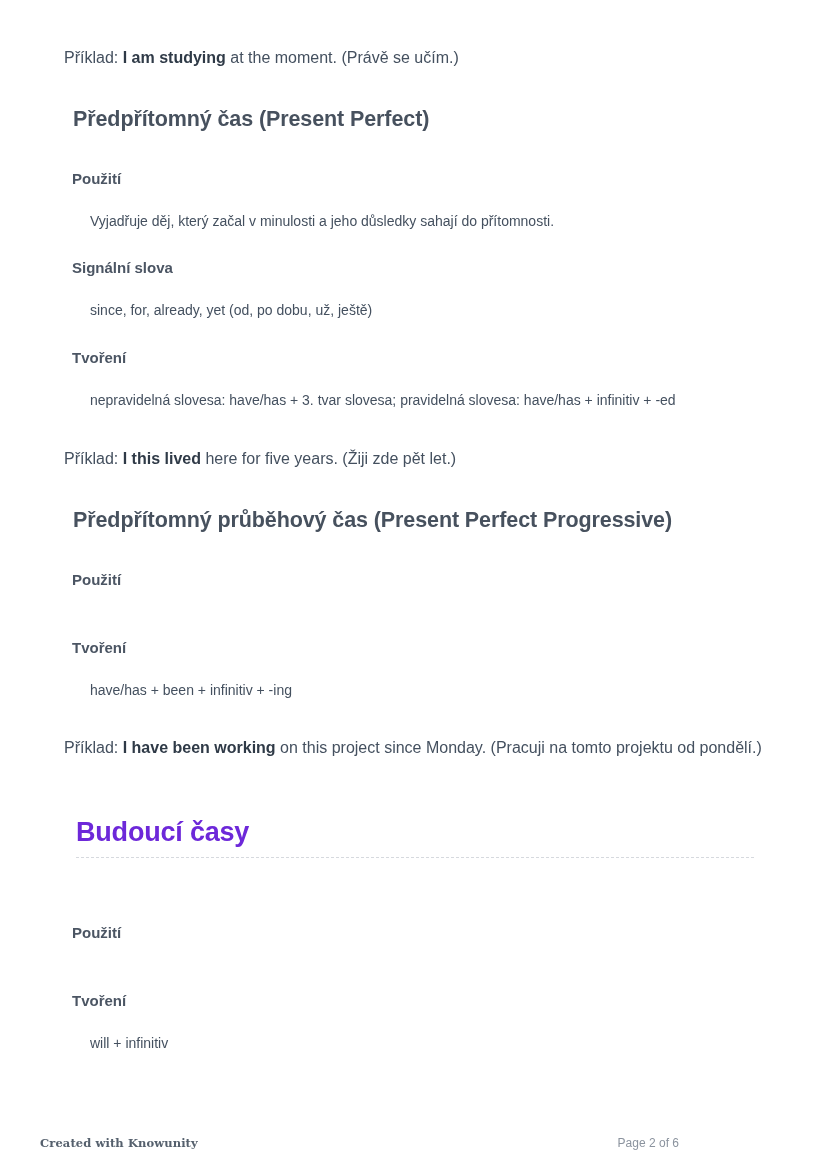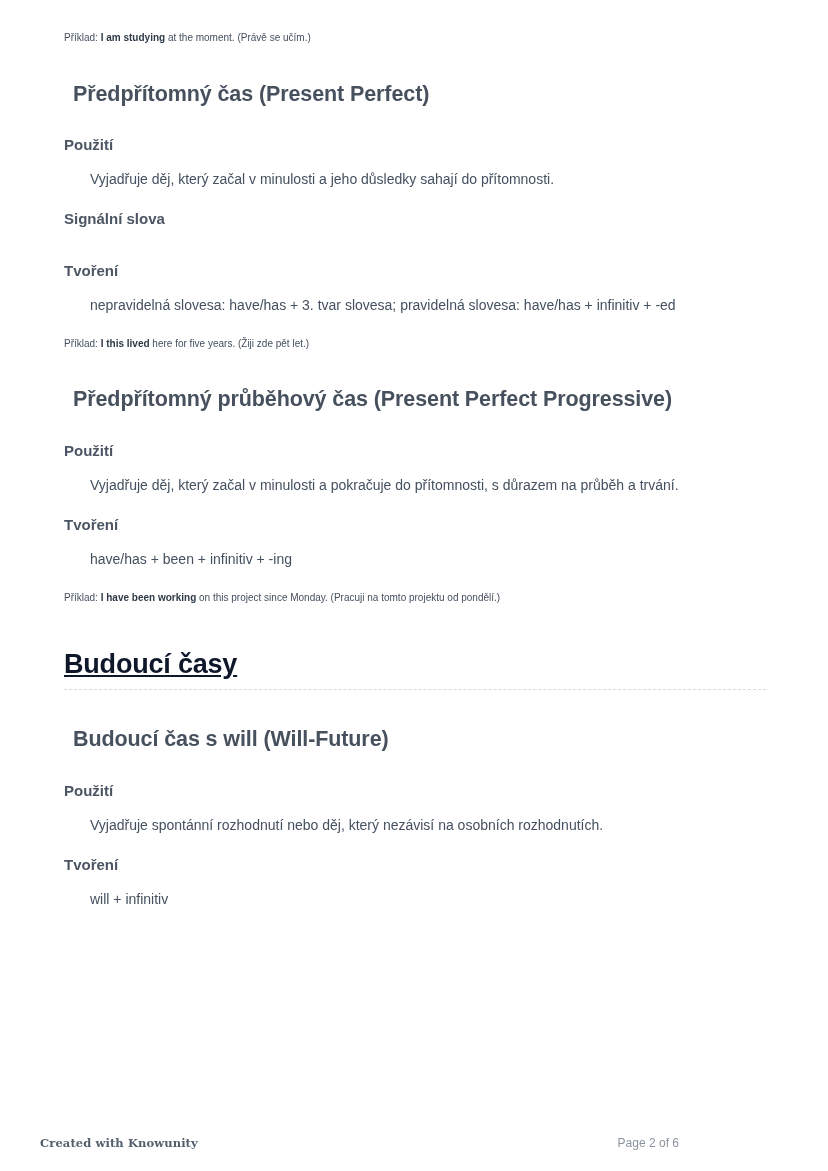--- a/index.html
+++ b/index.html
@@ -16,52 +16,51 @@
   .page {
     position: absolute;
     left: 0; top: 0;
     width: 828px;
     height: 1171px;
     padding: 30px 62px 0 64px;
   }
 
   
   .example {
-    font-size: 10px;
+    font-size: 16px;
     line-height: 1.55;
     color: #44505f;
-    margin: 0 0 0 0;
+    margin: 16px 0 0 0;
     font-weight: 400;
   }
   .example b { font-weight: 700; color: #2f3a47; }
 
   
   h1.section-title {
     font-size: 27px;
     font-weight: 700;
-    color: #0f172a;
-    margin: 0;
+    color: #6d28d9;
+    margin: 12px;
     letter-spacing: -0.2px;
     padding-bottom: 9px;
     border-bottom: 1px dashed #d6d9de;
-    text-decoration: underline;
   }
   h2.heading {
     font-size: 21.5px;
     font-weight: 700;
     color: #47515e;
     margin: 9px;
     line-height: 1.3;
     letter-spacing: -0.1px;
   }
   h3.sub {
     font-size: 15px;
     font-weight: 700;
     color: #4b5563;
-    margin: 0;
+    margin: 8px;
   }
   .indented {
     font-size: 14px;
     line-height: 1.55;
     color: #44505f;
     margin: 0 0 0 26px;
     max-width: 690px;
   }
 
   
@@ -109,58 +108,56 @@
   <h2 class="heading">Předpřítomný čas (Present Perfect)</h2>
 
   <div class="sp-h2-sub"></div>
   <h3 class="sub">Použití</h3>
   <div class="sp-sub-ind"></div>
   <p class="indented">Vyjadřuje děj, který začal v minulosti a jeho důsledky sahají do přítomnosti.</p>
 
   <div class="sp-ind-sub"></div>
   <h3 class="sub">Signální slova</h3>
   <div class="sp-sub-ind"></div>
+  <p class="indented">since, for, already, yet (od, po dobu, už, ještě)</p>
 
   <div class="sp-ind-sub"></div>
   <h3 class="sub">Tvoření</h3>
   <div class="sp-sub-ind"></div>
   <p class="indented">nepravidelná slovesa: have/has + 3. tvar slovesa; pravidelná slovesa: have/has + infinitiv + -ed</p>
 
   <div class="sp-ind-ex"></div>
   <p class="example"><span>Příklad:</span> <b>I this lived</b><span> here for five years. (Žiji zde pět let.)</span></p>
 
   <div class="sp-ex-h2"></div>
 
   <h2 class="heading" style="max-width:640px">Předpřítomný průběhový čas (Present Perfect Progressive)</h2>
 
   <div class="sp-h2-sub"></div>
   <h3 class="sub">Použití</h3>
   <div class="sp-sub-ind"></div>
-  <p class="indented" style="max-width:700px">Vyjadřuje děj, který začal v minulosti a pokračuje do přítomnosti, s důrazem na průběh a trvání.</p>
 
   <div class="sp-ind-sub"></div>
   <h3 class="sub">Tvoření</h3>
   <div class="sp-sub-ind"></div>
   <p class="indented">have/has + been + infinitiv + -ing</p>
 
   <div class="sp-ind-ex"></div>
   <p class="example" style="max-width:700px"><span>Příklad:</span> <b>I have been working</b><span> on this project since Monday. (Pracuji na tomto projektu od pondělí.)</span></p>
 
   <div class="sp-ex-h1"></div>
 
   <h1 class="section-title">Budoucí časy</h1>
 
   <div class="sp-h1-h2"></div>
 
-  <h2 class="heading">Budoucí čas s will (Will-Future)</h2>
 
   <div class="sp-h2-sub"></div>
   <h3 class="sub">Použití</h3>
   <div class="sp-sub-ind"></div>
-  <p class="indented">Vyjadřuje spontánní rozhodnutí nebo děj, který nezávisí na osobních rozhodnutích.</p>
 
   <div class="sp-ind-sub"></div>
   <h3 class="sub">Tvoření</h3>
   <div class="sp-sub-ind"></div>
   <p class="indented">will + infinitiv</p>
 
 </div>
 
 <div class="footer">
   <span class="footer-brand">Created with Knowunity</span>

